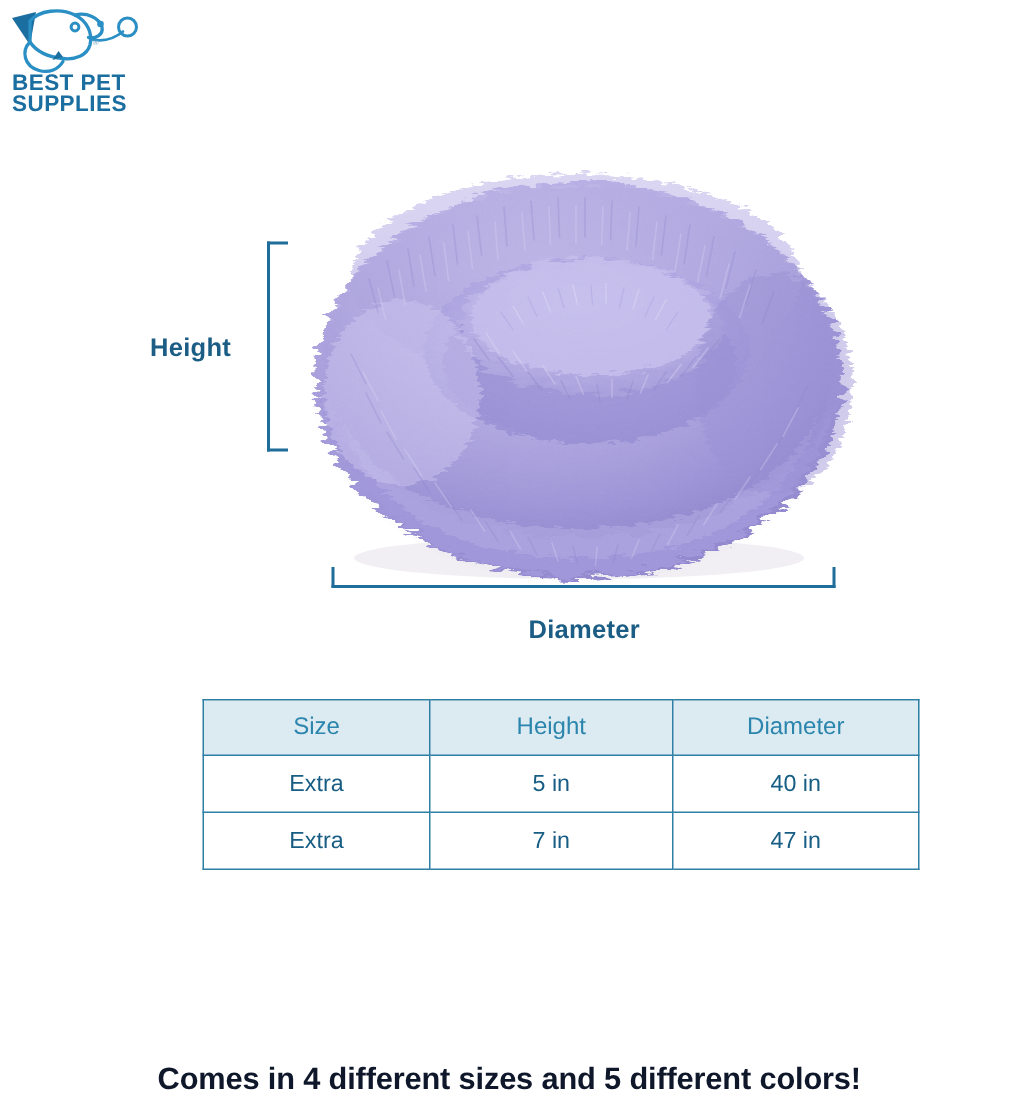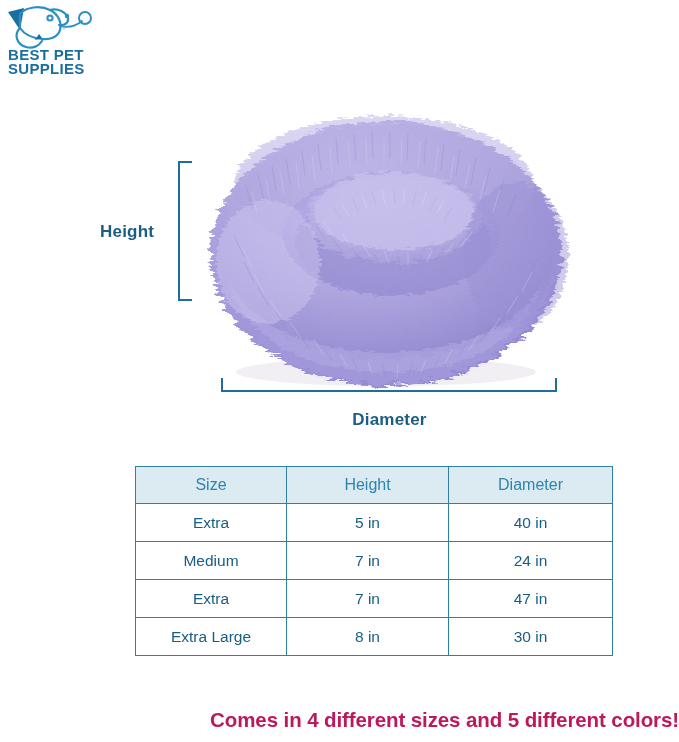--- a/index.html
+++ b/index.html
@@ -115,22 +115,22 @@
   #size-table col.c-size     { width: 151px; }
   #size-table col.c-height   { width: 162px; }
   #size-table col.c-diameter { width: 164px; }
 
   
   #footer-tagline {
     position: absolute;
     left: 0;
     right: 0;
     top: 708px;
-    text-align: right;
-    color: #be185d;
+    text-align: center;
+    color: #0f172a;
     font-size: 20.5px;
     font-weight: bold;
     letter-spacing: -0.1px;
     white-space: nowrap;
   }
 </style>
 </head>
 <body>
 
 <div id="brand-logo">
@@ -319,30 +319,20 @@
       <th>Diameter</th>
     </tr>
   </thead>
   <tbody>
     <tr>
       <td>Extra</td>
       <td>5 in</td>
       <td>40 in</td>
     </tr>
     <tr>
-      <td>Medium</td>
-      <td>7 in</td>
-      <td>24 in</td>
-    </tr>
-    <tr>
       <td>Extra</td>
       <td>7 in</td>
       <td>47 in</td>
     </tr>
-    <tr>
-      <td>Extra Large</td>
-      <td>8 in</td>
-      <td>30 in</td>
-    </tr>
   </tbody>
 </table>
 
 <div id="footer-tagline">Comes in 4 different sizes and 5 different colors!</div>
 
 </body></html>

